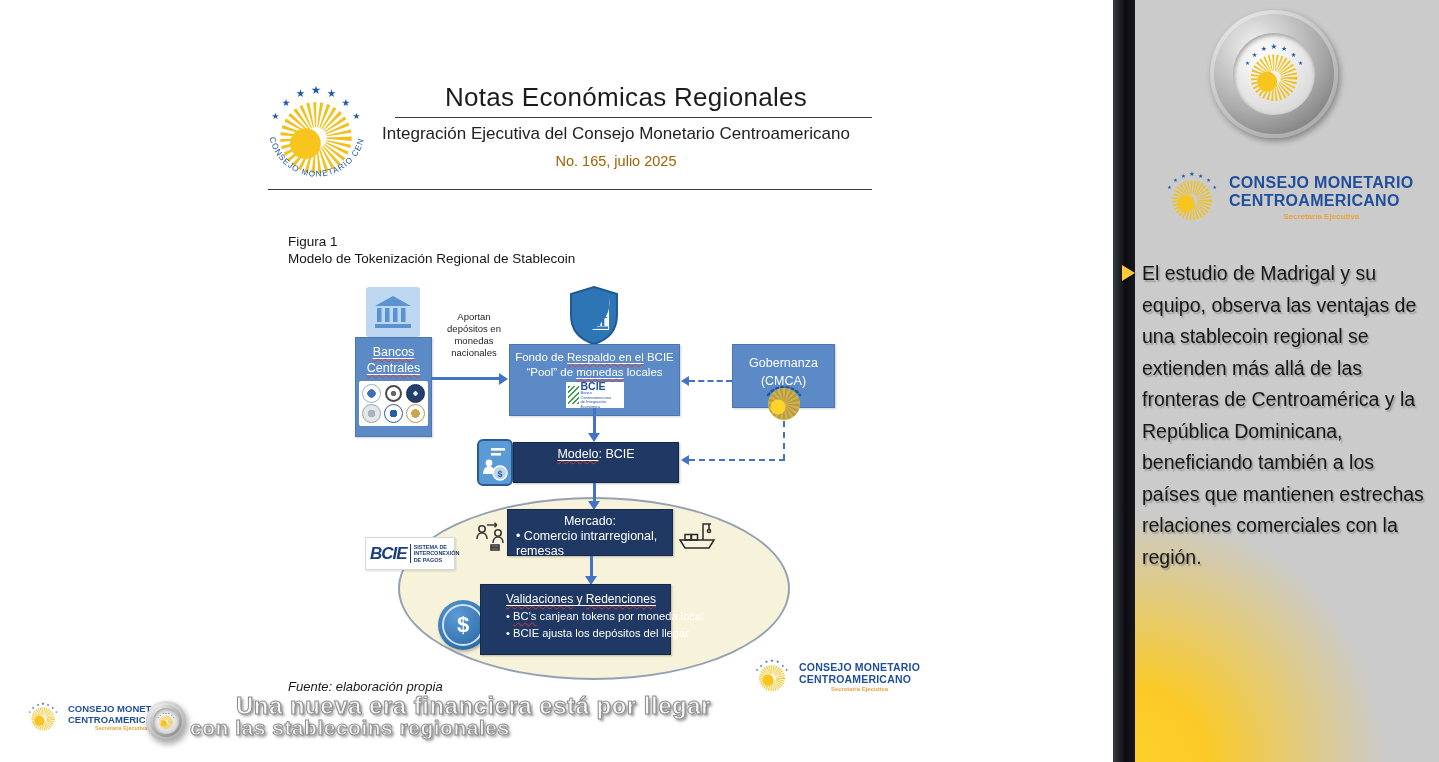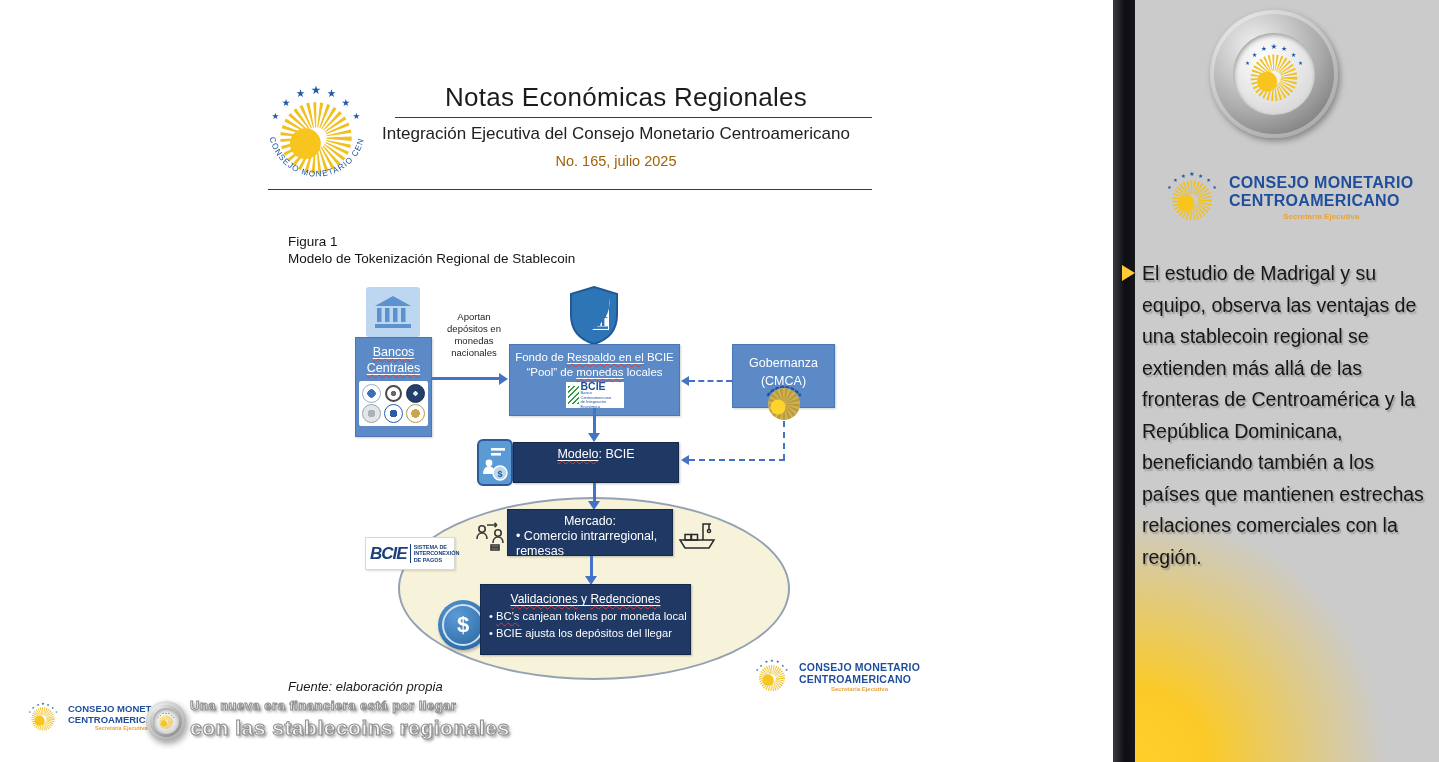--- a/index.html
+++ b/index.html
@@ -50,21 +50,21 @@
 
   .ellipse{left:398px;top:497px;width:392px;height:183px;border-radius:50%;background:#f7f2da;border:2px solid #93a1b3;box-sizing:border-box;}
 
   .mercado{left:507px;top:509px;width:166px;height:47px;font-size:12.5px;line-height:15px;padding:4px 8px;box-sizing:border-box;}
   .mercado .t{text-align:center;}
 
   .sipa{left:365px;top:537px;width:90px;height:33px;background:#fff;border:1px solid #d8d8d8;box-shadow:1px 1px 2px rgba(0,0,0,.15);display:flex;align-items:center;padding:2px 4px;box-sizing:border-box;gap:3px;}
   .sipa-name{font-size:17px;font-weight:800;font-style:italic;color:#1b3f7a;letter-spacing:-1px;}
   .sipa-desc{border-left:1px solid #1b3f7a;padding-left:3px;font-size:5.5px;font-weight:700;color:#1b3f7a;line-height:6.5px;}
 
-  .valid{left:480px;top:584px;width:211px;height:71px;font-size:11.2px;line-height:17px;padding:6px 8px;box-sizing:border-box;white-space:nowrap;}
+  .valid{left:480px;top:584px;width:191px;height:71px;font-size:11.2px;line-height:17px;padding:6px 25px;box-sizing:border-box;white-space:nowrap;}
   .valid .t{text-align:center;font-size:12px;}
 
   .coin{left:438px;top:600px;width:50px;height:50px;border-radius:50%;
         background:radial-gradient(circle at 38% 32%,#5b9bd5,#2e6ca8 75%);
         display:flex;align-items:center;justify-content:center;box-shadow:1px 2px 3px rgba(0,0,0,.25);}
   .coin .ring{width:38px;height:38px;border-radius:50%;border:2px solid #cfe2f2;display:flex;align-items:center;justify-content:center;
         color:#fff;font-size:22px;font-weight:700;}
 
   
   .us{text-decoration:underline;text-decoration-thickness:1px;text-underline-offset:2px;}
@@ -95,21 +95,21 @@
   .medallion{border-radius:50%;background:radial-gradient(circle at 35% 28%,#f0f0f0,#a8a8a8 55%,#6f6f6f 90%);
              box-shadow:inset 0 0 0 4px rgba(255,255,255,.35),2px 3px 6px rgba(0,0,0,.35);
              display:flex;align-items:center;justify-content:center;}
   .medallion .inner{width:64%;height:64%;border-radius:50%;background:radial-gradient(circle at 40% 32%,#ffffff,#d5d5d5 85%);
              box-shadow:inset 1px 2px 4px rgba(0,0,0,.35);display:flex;align-items:center;justify-content:center;}
 
   .footer-medallion{left:146px;top:701px;width:40px;height:40px;}
 
   .banner{left:190px;top:696px;color:#f7f7f7;font-weight:700;letter-spacing:.5px;
           -webkit-text-stroke:1px #8d8d8d;text-shadow:2px 2px 3px rgba(70,70,70,.65);}
-  .banner .b1{font-size:13px;line-height:20px;}
+  .banner .b1{font-size:24px;line-height:20px;margin-left:46px;}
   .banner .b2{font-size:21px;line-height:24px;}
 
   
   .divider-strip{left:1113px;top:0;width:22px;height:762px;
        background:linear-gradient(to right,#3a3a42,#0c0c12 55%,#17171d);}
   .sidebar{left:1135px;top:0;width:304px;height:762px;background-color:#cbcbcb;
        background-image:radial-gradient(150% 60% at 0% 100%,#ffd02a 0%,#fbca28 16%,rgba(250,205,45,0) 55%);}
   .sb-medallion{left:1210px;top:10px;width:128px;height:128px;}
   .sb-logo{left:1163px;top:168px;}
   .sb-logo .l{font-size:16px;line-height:18.5px;letter-spacing:.3px;}

